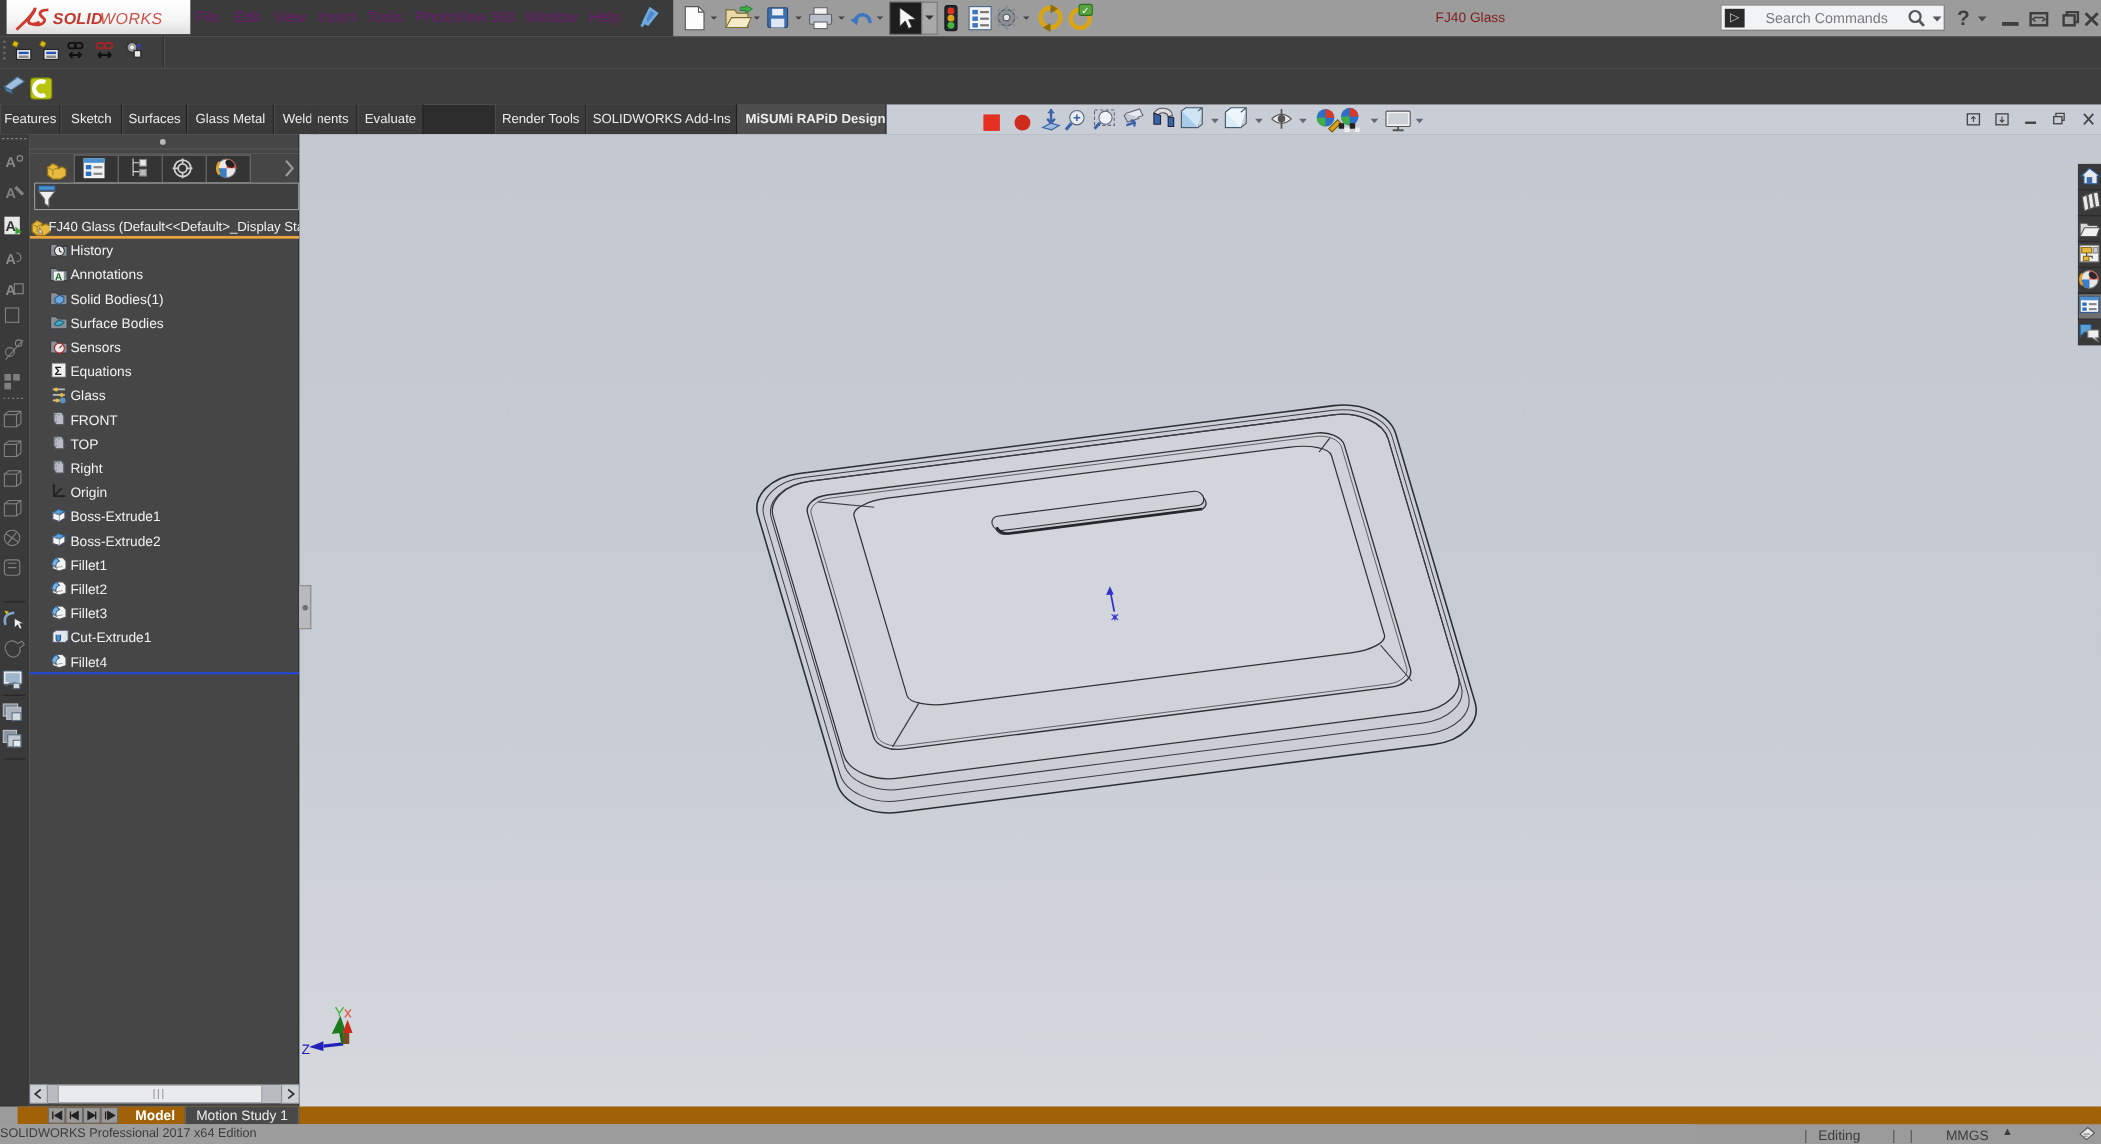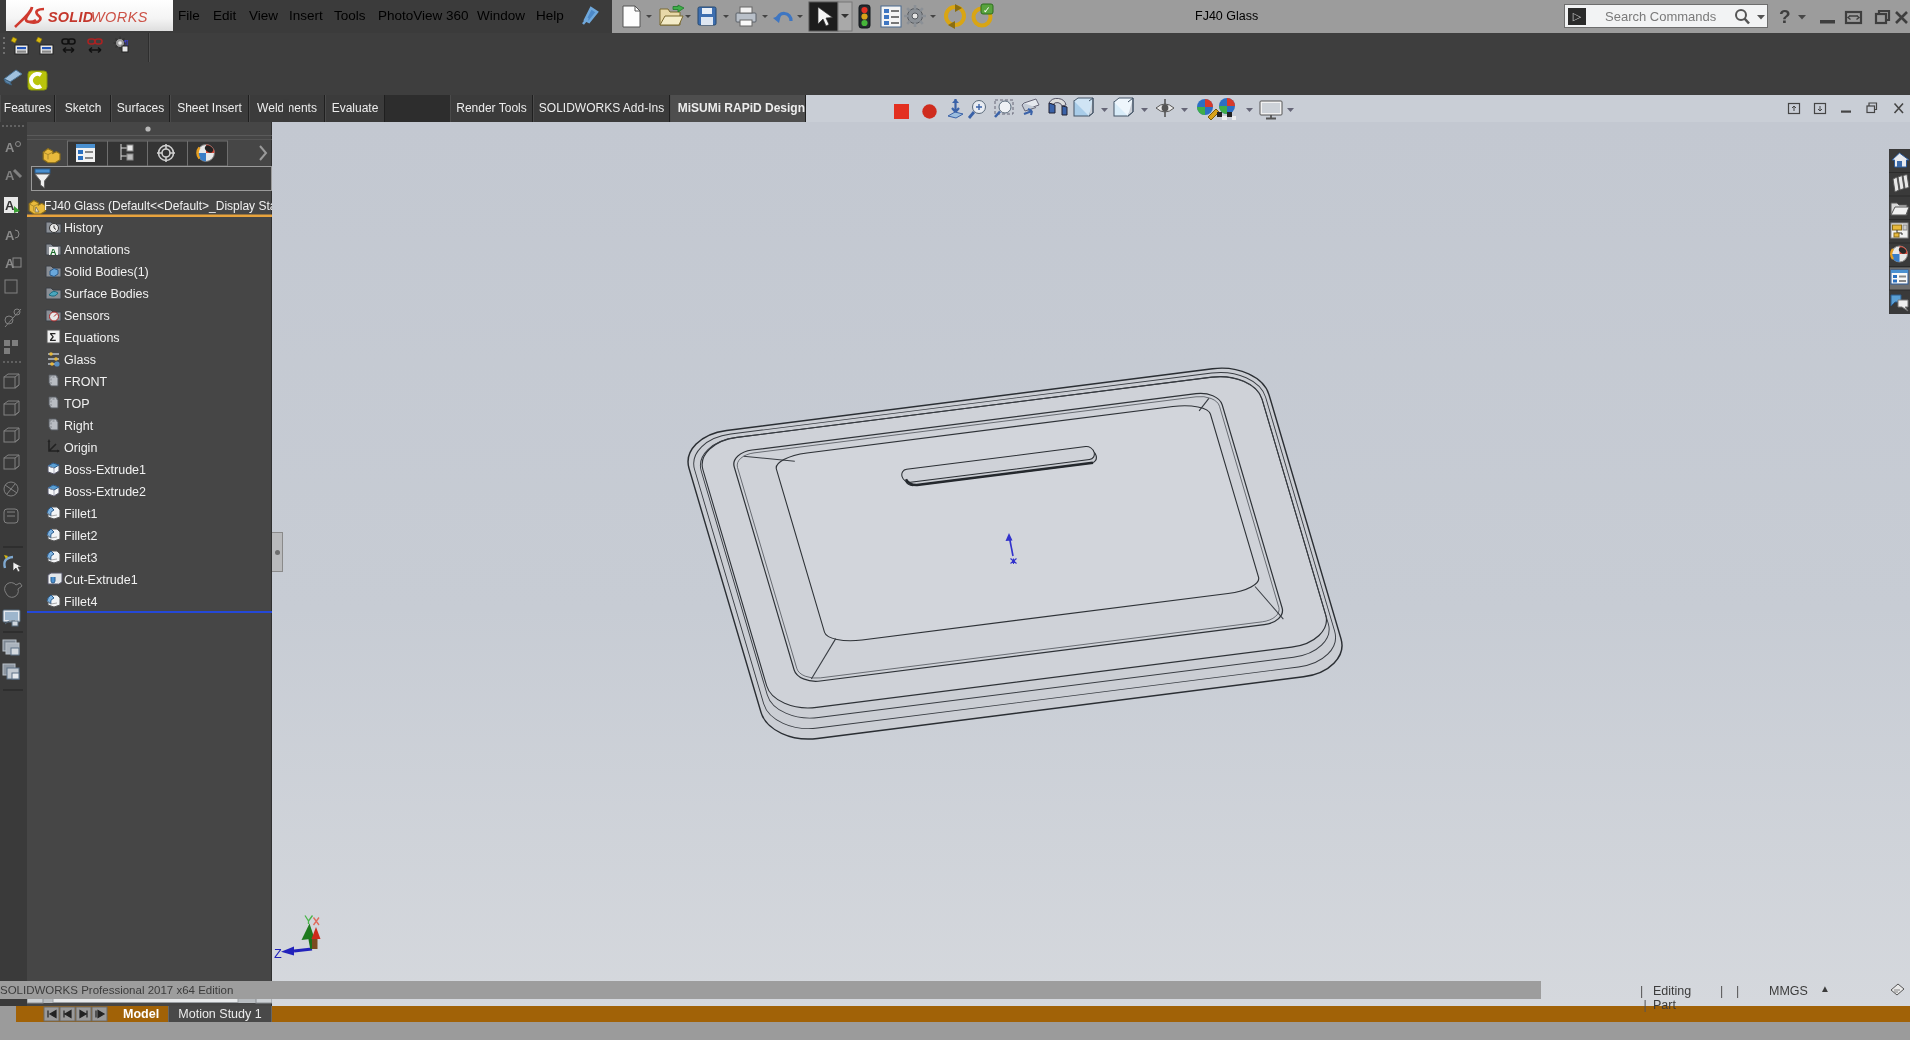--- a/index.html
+++ b/index.html
@@ -7,22 +7,22 @@
   font-family:"Liberation Sans", sans-serif; }
 .abs { position:absolute; }
 #app { position:relative; width:1910px; height:1040px; }
 
 
 #titlebar { position:absolute; left:0; top:0; width:1910px; height:33px; background:#9c9c9c; }
 #titlebar .darkpart { position:absolute; left:0; top:0; width:612px; height:33px; background:#3b3b3b; }
 #logobox { position:absolute; left:6px; top:0; width:167px; height:31px;
   background:linear-gradient(180deg,#ffffff 0%,#f4f4f4 60%,#dedede 100%); }
 #logobox svg { position:absolute; left:5px; top:3px; }
-.menu { position:absolute; top:8px; color:#000000; font-size:13.5px; }
-#doctitle { position:absolute; left:1195px; top:9px; color:#000000; font-size:12.5px; }
+.menu { position:absolute; top:8px; color:#701a75; font-size:13.5px; }
+#doctitle { position:absolute; left:1305px; top:9px; color:#7f1d1d; font-size:12.5px; }
 #searchbox { position:absolute; left:1564px; top:4px; width:204px; height:24px;
   background:#f2f3f4; border:1px solid #6d6d6d; }
 #searchbox .sicon { position:absolute; left:3px; top:3px; width:18px; height:17px; background:#2a2a2a; color:#cfcfcf; font-size:11px; line-height:17px; text-align:center;}
 #searchbox .stext { position:absolute; left:28px; top:4px; color:#7a7a7a; font-size:13px;margin-left:12px; }
 
 
 #row2 { position:absolute; left:0; top:33px; width:1910px; height:29px; background:#3e3e3e; }
 #row3 { position:absolute; left:0; top:62px; width:1910px; height:33px; background:#3e3e3e; }
 
 
@@ -34,21 +34,21 @@
 
 
 #main { position:absolute; left:0; top:122px; width:1910px; height:884px; }
 #viewport { position:absolute; left:272px; top:0; width:1638px; height:884px;
   background:linear-gradient(180deg,#c3c8d1 0%, #c7ccd4 55%, #d5d8dd 100%); }
 #lefttools { position:absolute; left:0; top:0; width:27px; height:884px; background:#3a3a3a; }
 #treepanel { position:absolute; left:27px; top:0; width:245px; height:884px; background:#464646; border-right:1px solid #303030; }
 
 
 #bottabs { position:absolute; left:16px; top:1006px; width:1910px; height:16px; background:#a16207; }
-#statusbar { position:absolute; left:0; top:981px; width:1541px; height:18px; background:#9d9d9d; color:#3c3c3c; font-size:12.5px; }
+#statusbar { position:absolute; left:0; top:1022px; width:1541px; height:18px; background:#9d9d9d; color:#3c3c3c; font-size:12.5px; }
 </style>
 </head>
 <body>
 <div id="app">
 
   <div id="titlebar">
     <div class="darkpart"></div>
     <div id="logobox">
       <svg width="136" height="26" viewBox="0 0 136 26">
         <g stroke="#cf3a2f" fill="none">
@@ -204,21 +204,21 @@
       <path d="M4 17 l6 3 1.5 3 -6 -2.5 z" fill="#5d87ad" stroke="#3d627f"></path>
       <rect x="28" y="9" width="19" height="19" rx="3" fill="#b9c40c" stroke="#88950a"></rect>
       <path d="M41 13 a6.5 6.5 0 1 0 0 11" fill="none" stroke="#fff" stroke-width="4"></path>
     </svg>
   </div>
 
   <div id="tabrow">
     <div class="rtab" style="left:0;width:55px;">Features</div>
     <div class="rtab" style="left:55px;width:56px;">Sketch</div>
     <div class="rtab" style="left:111px;width:59px;">Surfaces</div>
-    <div class="rtab" style="left:170px;width:79px;">Sheet Insert</div>
+    <div class="rtab" style="left:170px;width:79px;">Glass Metal</div>
     <div class="rtab" style="left:249px;width:76px;">Weldments</div>
     <div class="rtab" style="left:325px;width:60px;">Evaluate</div>
     <div class="rtab" style="left:385px;width:81px;margin-top:48px;">DimXpert</div>
     <div class="rtab" style="left:450px;width:83px;">Render Tools</div>
     <div class="rtab" style="left:533px;width:137px;">SOLIDWORKS Add-Ins</div>
     <div class="rtab active" style="left:670px;width:136px;text-align:right;">MiSUMi RAPiD Design</div>
   </div>
   <div id="headsup">
     <svg class="abs" style="left:0;top:0;" width="1104" height="27" viewBox="0 0 1104 27">
       <rect x="88" y="9" width="15" height="15" fill="#e33020"></rect>

